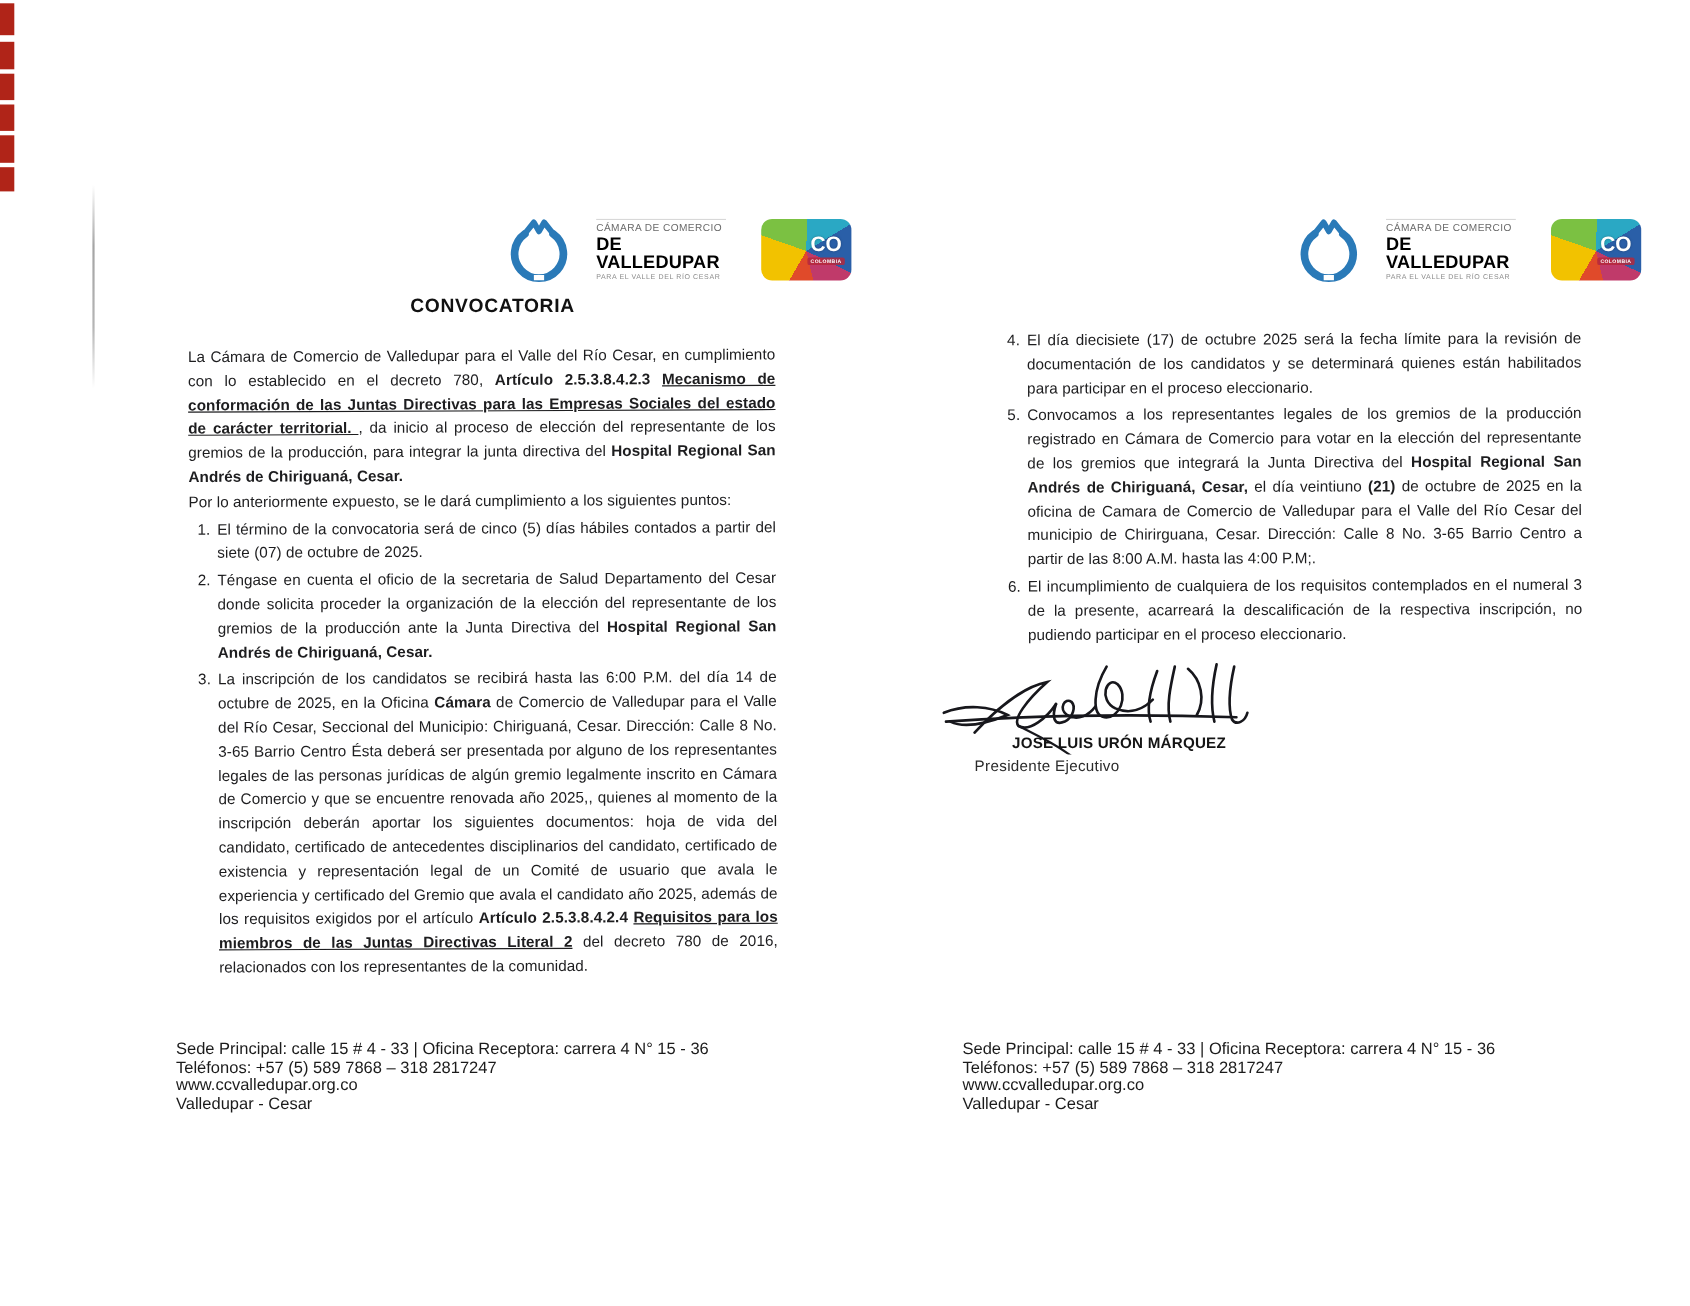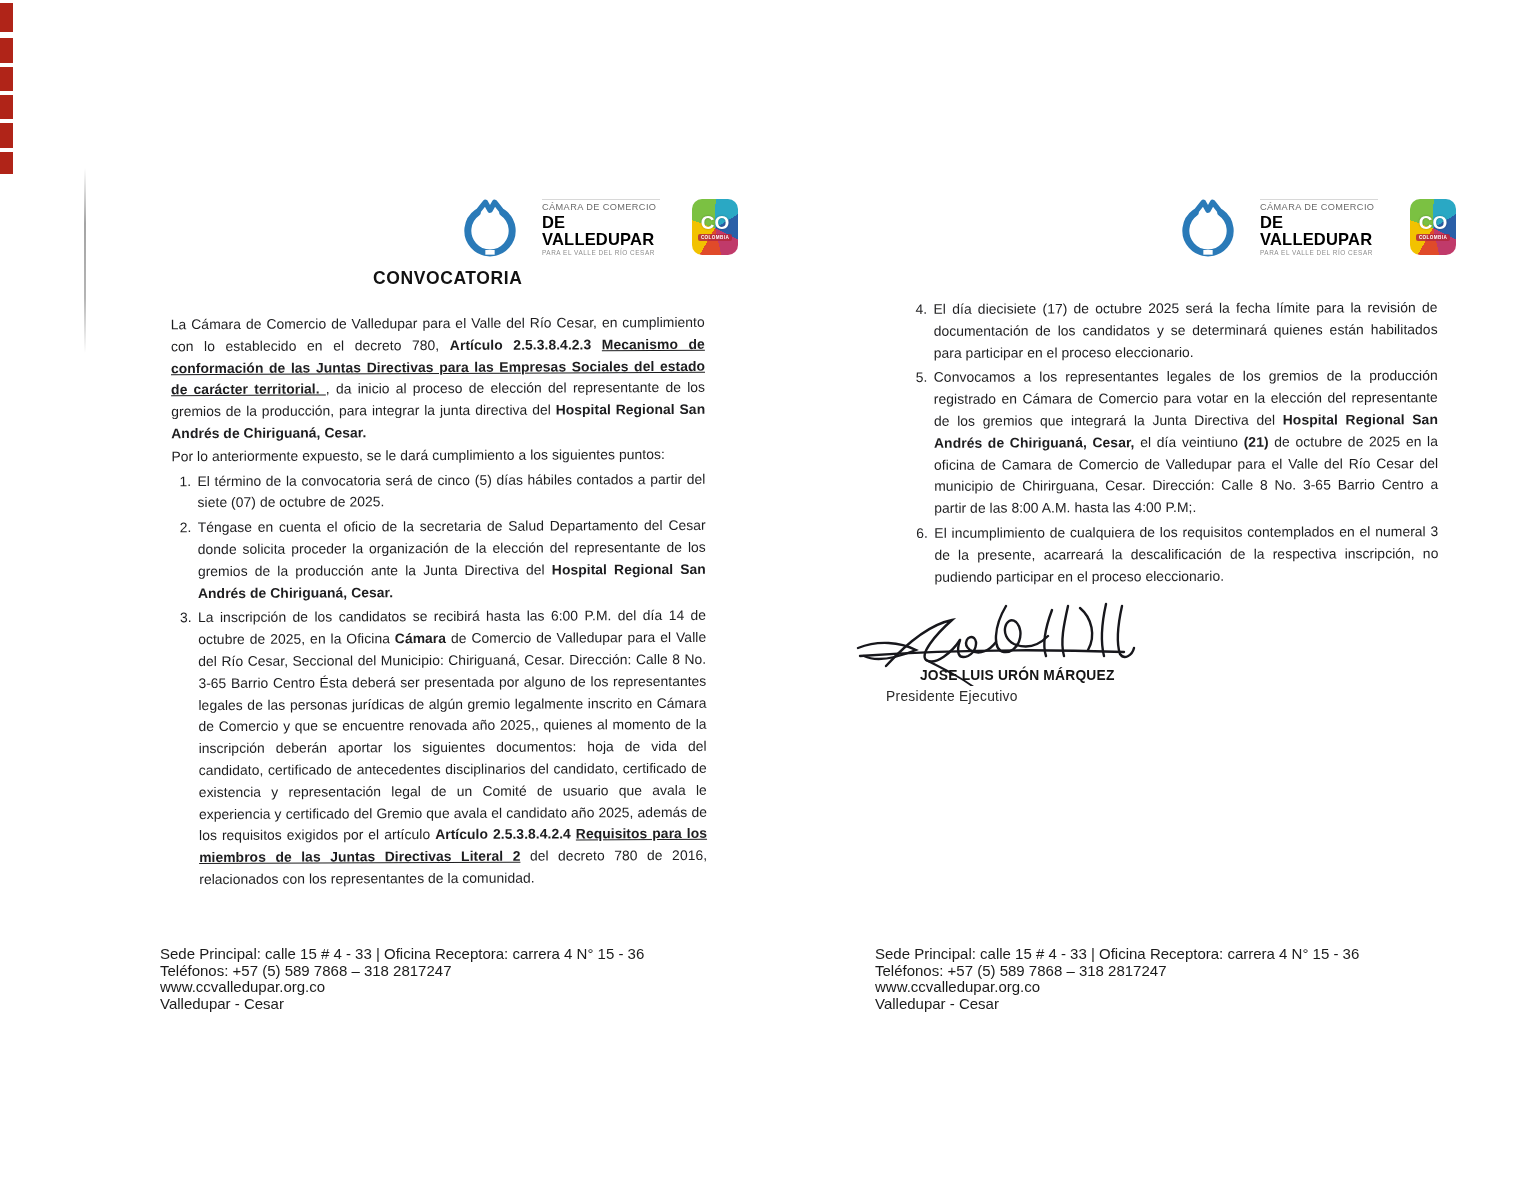--- a/index.html
+++ b/index.html
@@ -13,21 +13,21 @@
     background:linear-gradient(to bottom, rgba(90,90,90,0), rgba(90,90,90,.55) 30%, rgba(90,90,90,.45) 70%, rgba(90,90,90,0));}
   
   .logo{position:absolute;display:flex;align-items:flex-start;gap:24px;}
   .logo-mark{width:56px;height:60px;flex:0 0 56px;}
   .logo-text{width:118px;line-height:1;}
   .lt1{font-size:9.2px;letter-spacing:.4px;color:#6a6a6a;border-top:1px solid #d8d8d8;padding-top:3px;}
   .lt2{font-size:16.5px;font-weight:bold;color:#000000;margin-top:2px;letter-spacing:.2px;}
   .lt3{font-size:6.4px;letter-spacing:.55px;color:#8b8b8b;margin-top:3px;}
   .co-badge{position:relative;width:46px;height:56px;border-radius:10px;margin-left:8px;
     background:conic-gradient(from 210deg at 50% 52%, #f2c200 0 22%, #7bc142 22% 42%, #2aa8c4 42% 58%, #2a5fa8 58% 74%, #c03a6a 74% 88%, #e04a2a 88% 100%);
-    display:flex;flex-direction:column;align-items:center;justify-content:center;}
+    display:flex;flex-direction:column;align-items:center;justify-content:center;padding-left:36px;}
   .co-text{font-size:19px;font-weight:bold;color:#ffffff;text-shadow:0 0 2px rgba(0,0,0,.35);line-height:1;}
   .co-sub{font-size:4.6px;font-weight:bold;color:#ffffff;background:rgba(180,40,60,.85);
     padding:1px 3px;border-radius:2px;margin-top:2px;letter-spacing:.4px;}
   
   .doc-title{position:absolute;font-weight:bold;font-size:17.5px;letter-spacing:.6px;color:#111;}
   .body-block{position:absolute;font-size:13.9px;line-height:21.8px;text-align:justify;letter-spacing:.05px;}
   .para{margin:0 0 1px 0;}
   .lead-out{text-align:left;}
   .list{margin-top:2px;}
   .list-item{display:flex;margin-top:3px;}

